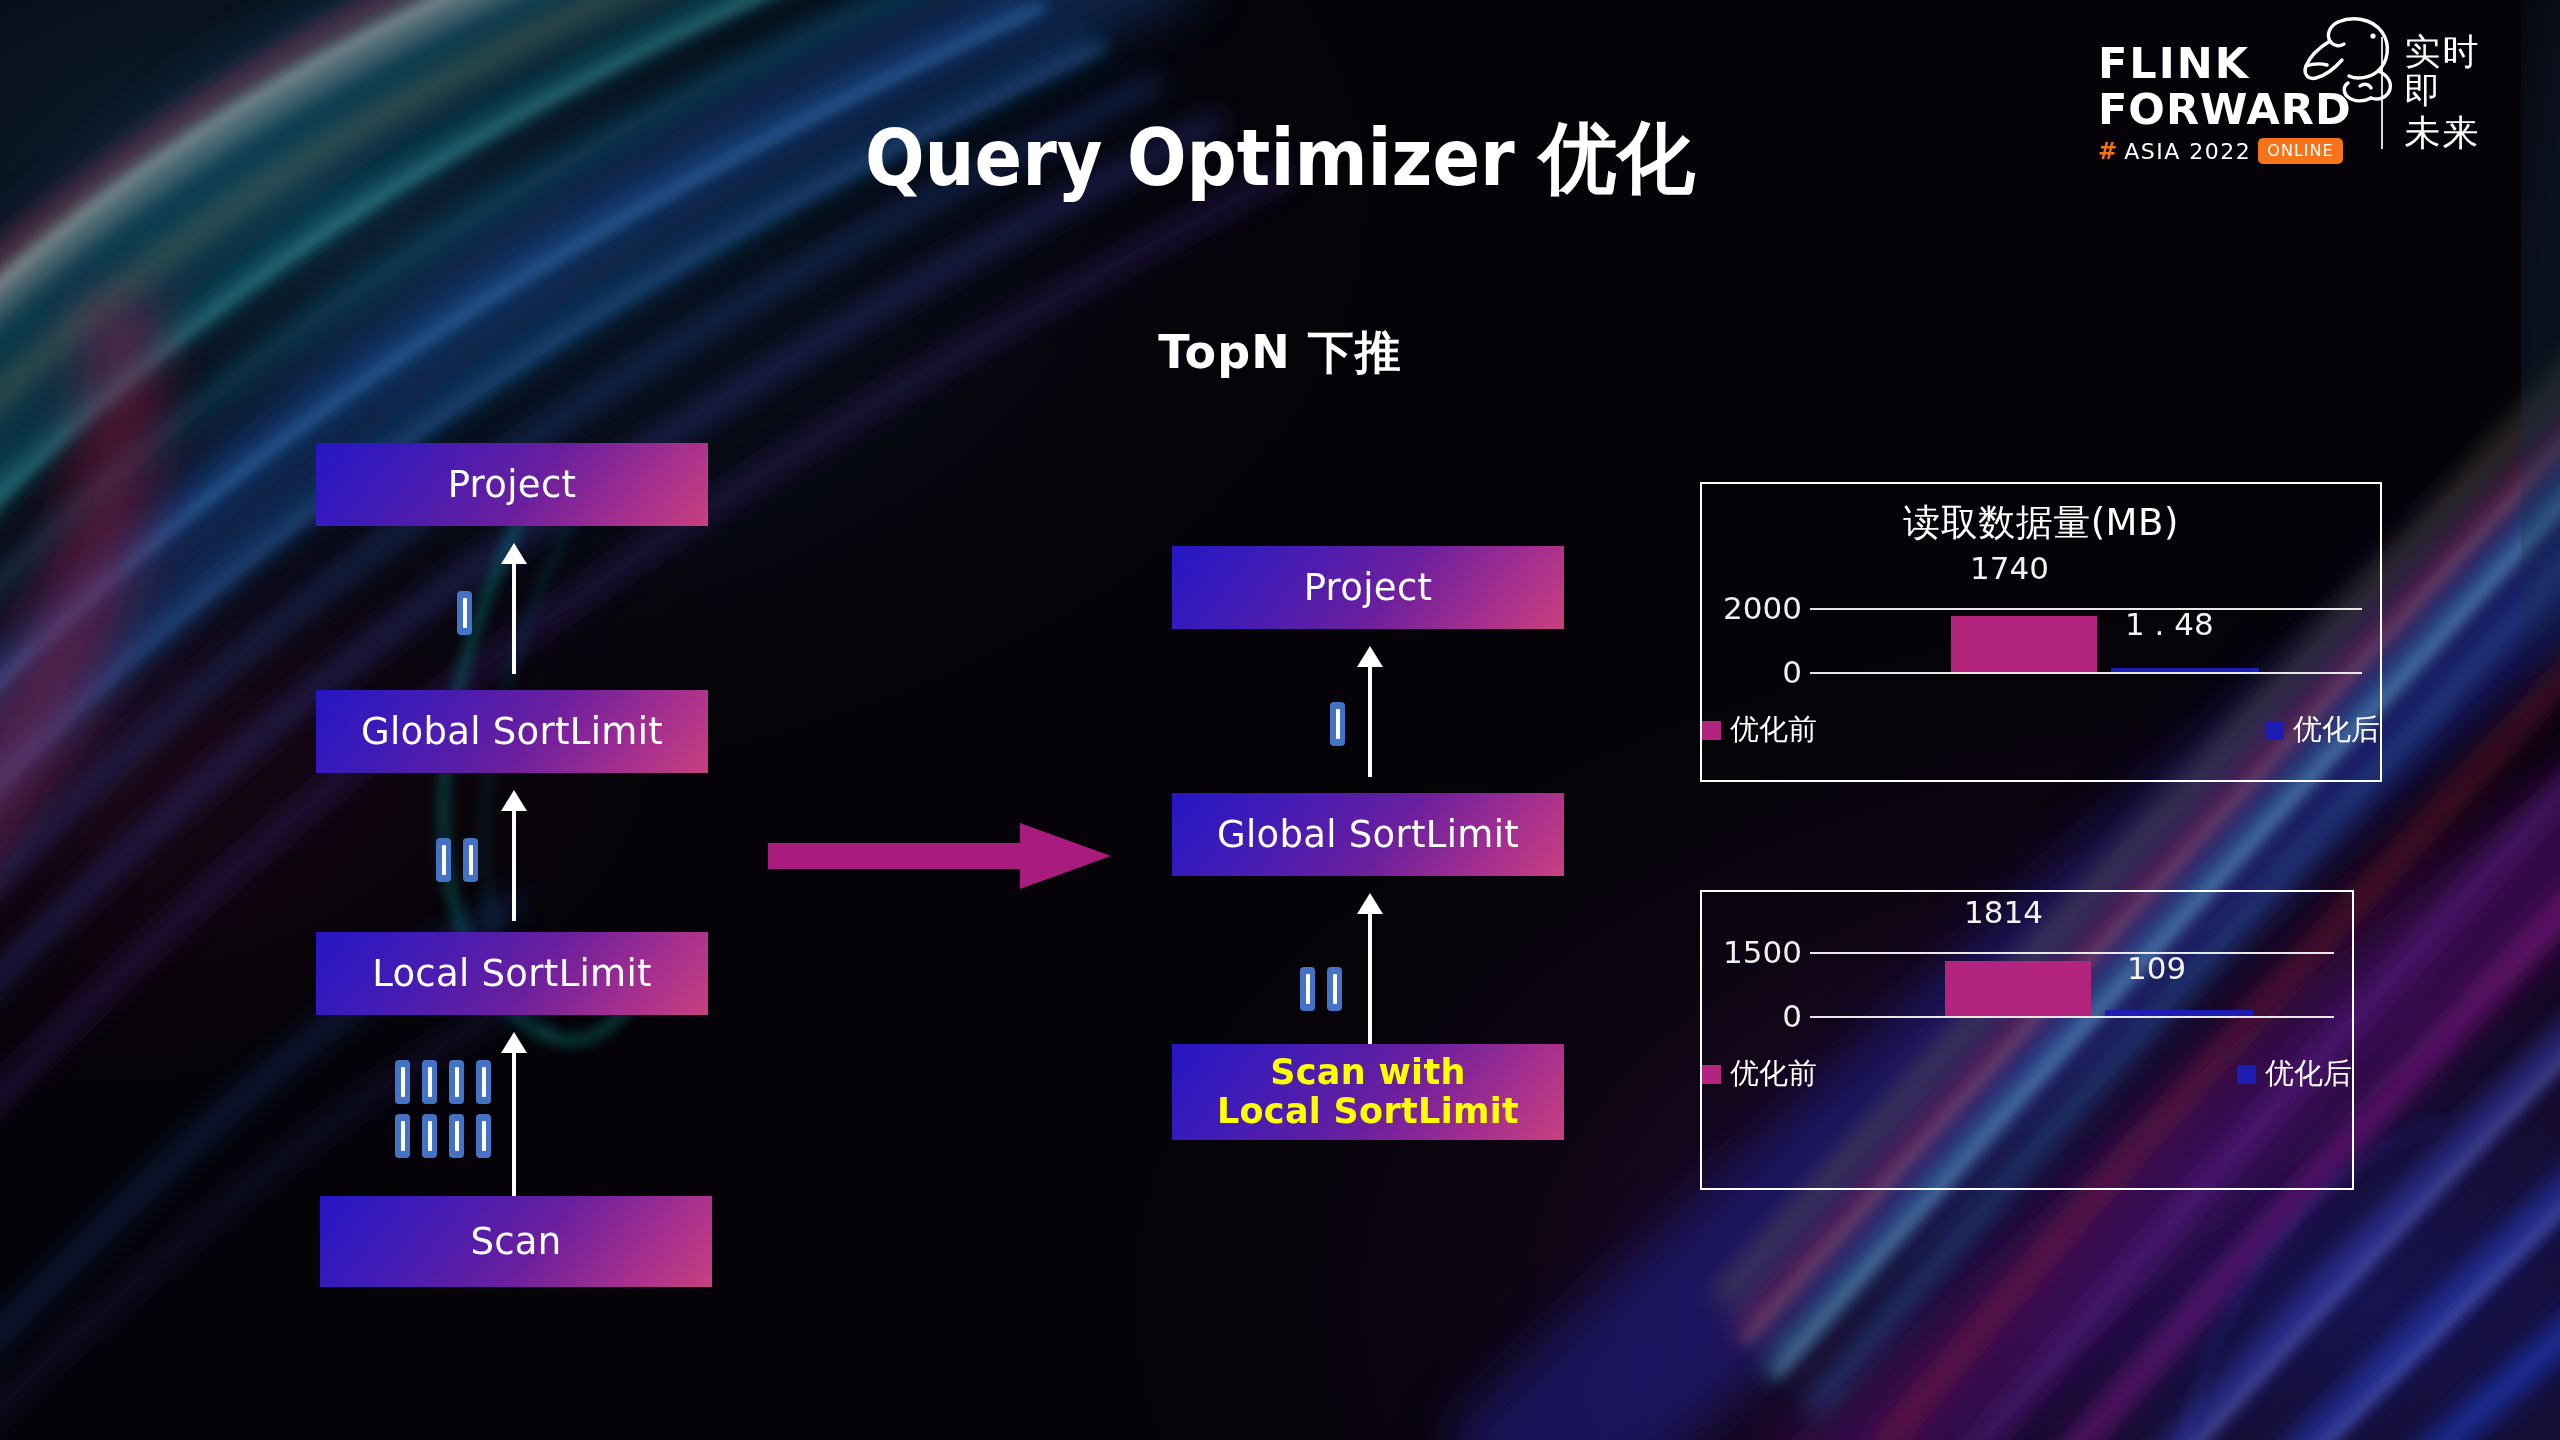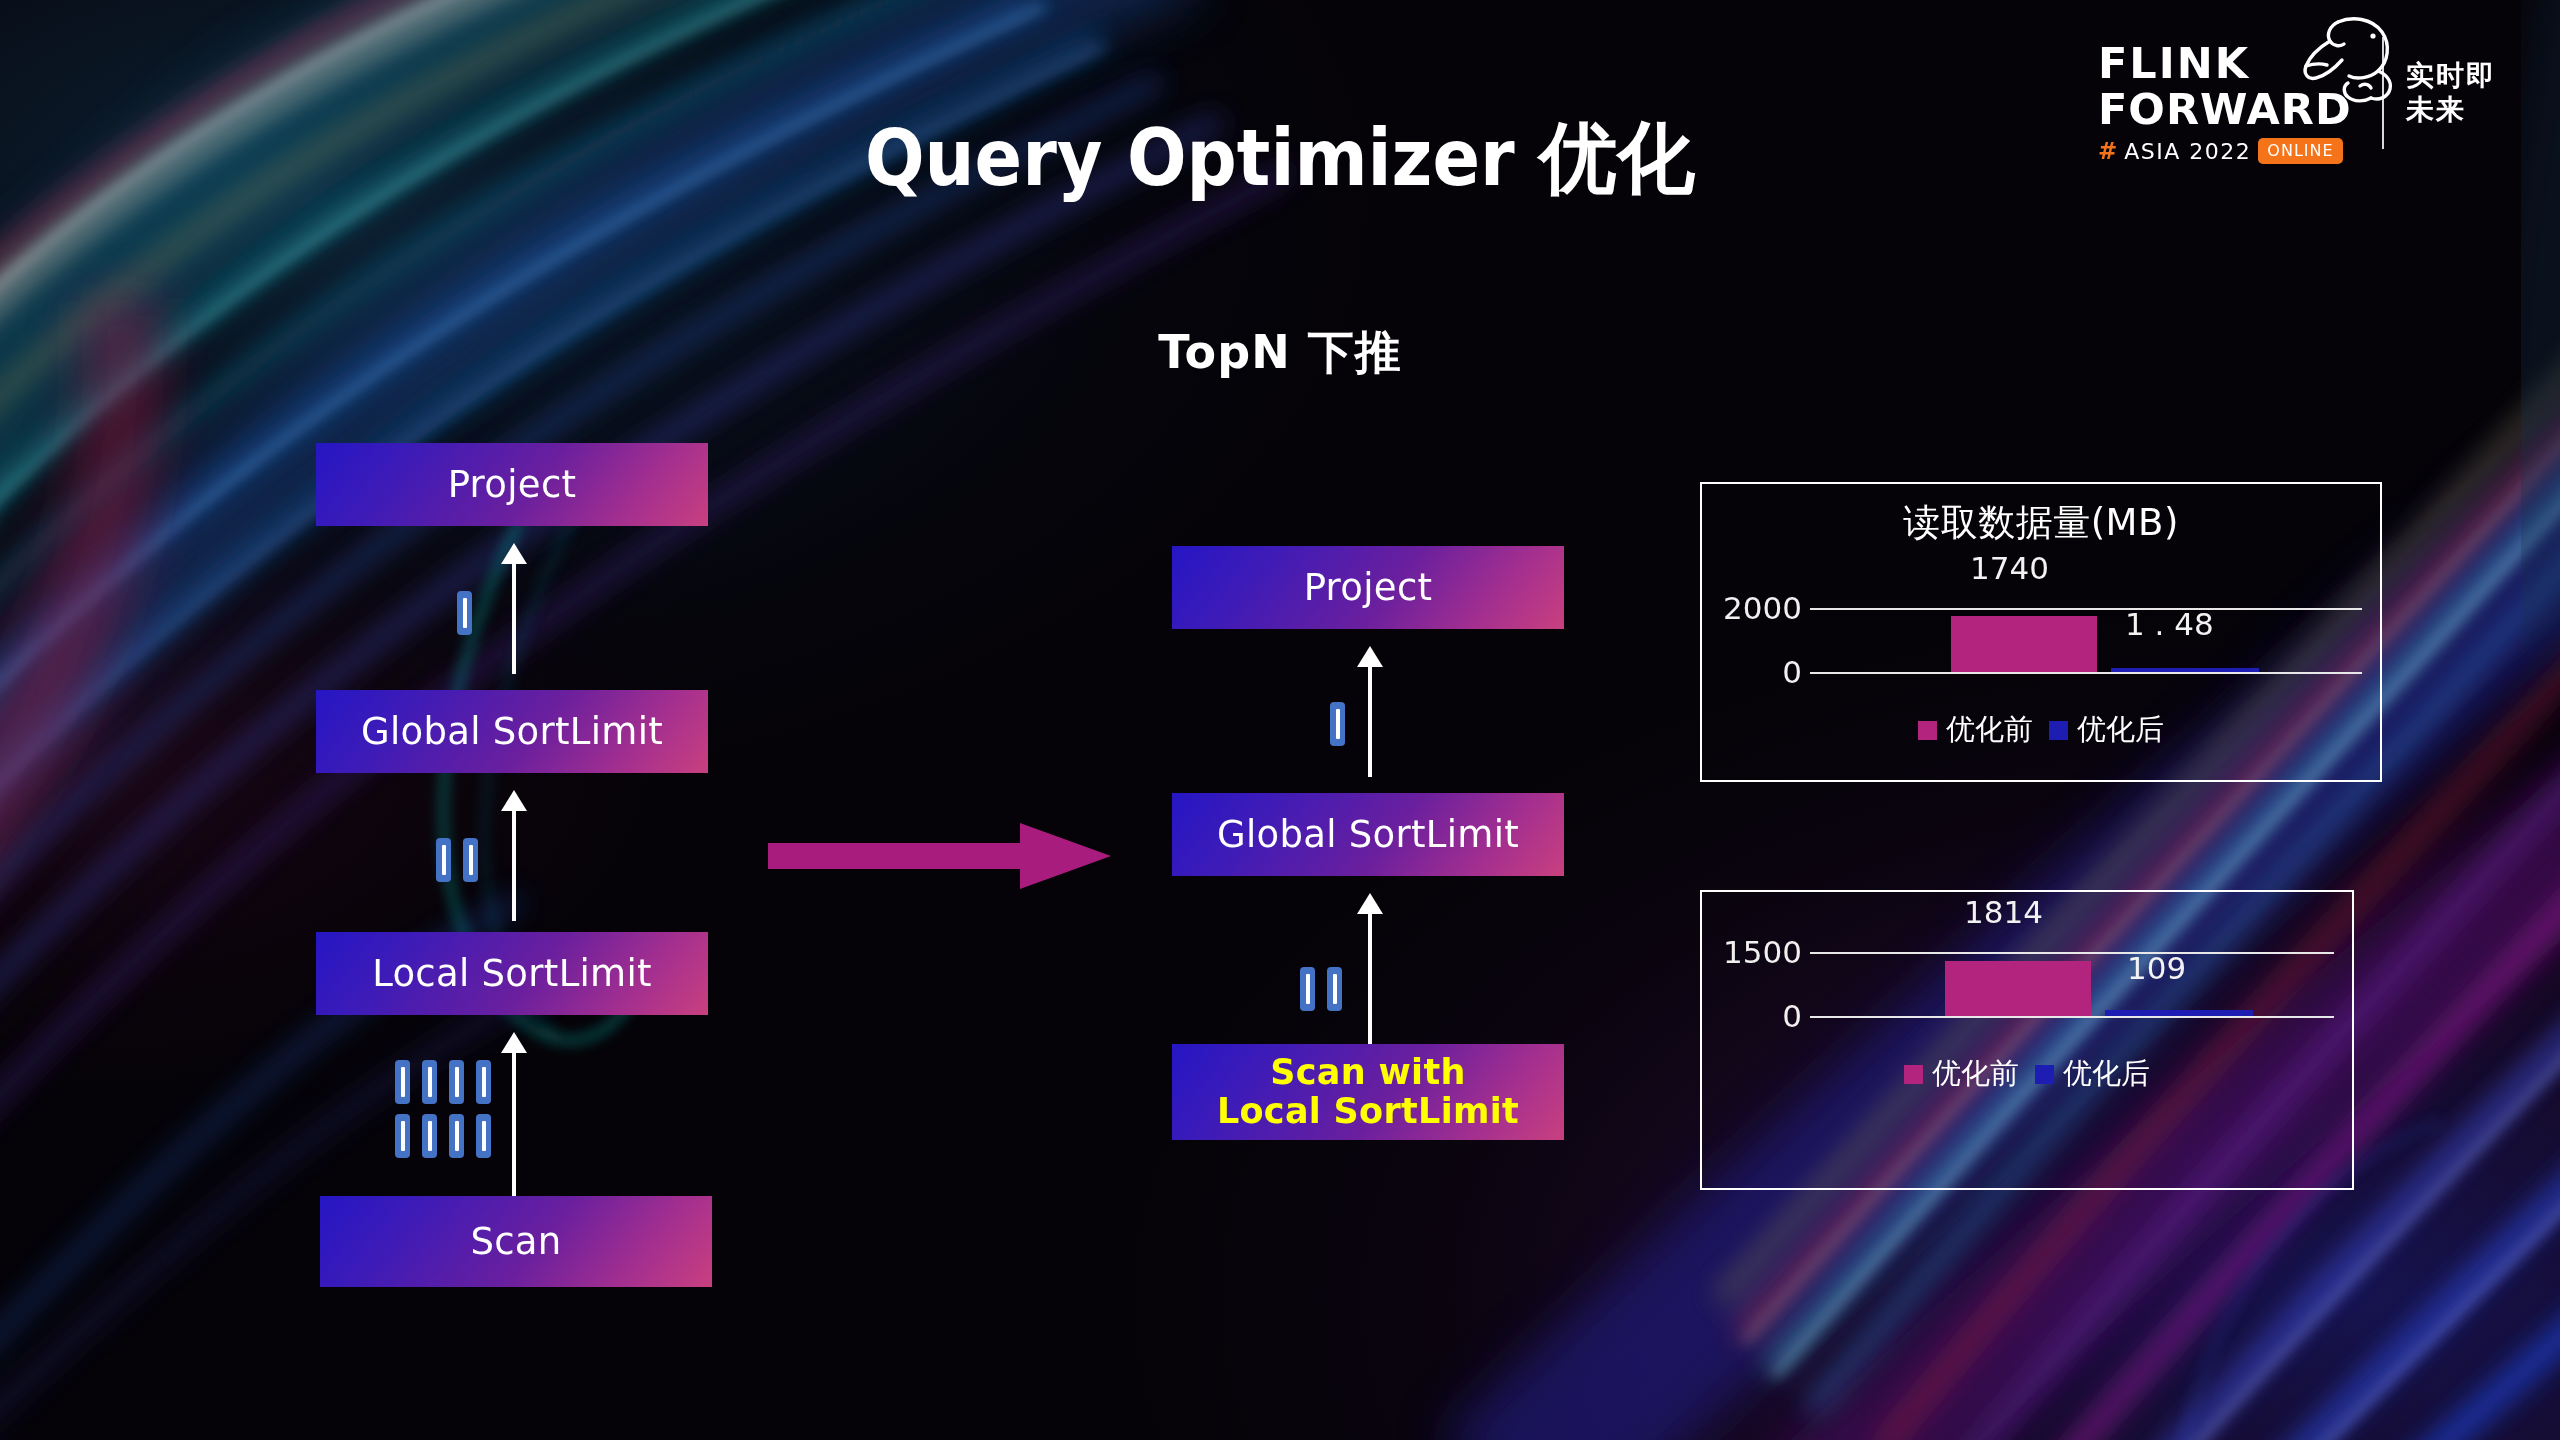--- a/index.html
+++ b/index.html
@@ -21,21 +21,21 @@
   .logo-flink   { font-size:43px; letter-spacing:2px;margin-top:20px; }
   .logo-forward { font-size:43px; letter-spacing:1px; margin-top:3px; }
   .logo-sub { display:flex; align-items:center; gap:7px; margin-top:7px; }
   .logo-hash { color:#F5741A; font-size:23px; font-weight:bold; }
   .logo-asia { font-size:22px; color:#fff; letter-spacing:1.5px; font-weight:normal; }
   .logo-online { background:#F5741A; color:#fff; font-size:16px; font-weight:normal;
                  padding:3px 9px 4px; border-radius:5px; letter-spacing:1px; }
   .logo-squirrel { position:absolute; left:196px; top:-8px; }
   .logo-divider { width:2px; height:112px; background:#d8d8d8; margin:0 22px 0 16px; }
   .logo-cn { display:flex; flex-direction:column; gap:4px; }
-  .logo-cn span { font-size:28px; font-weight:bold; letter-spacing:2px; line-height:1.08; color:#fff; }
+  .logo-cn span { font-size:36px; font-weight:normal; letter-spacing:2px; line-height:1.08; color:#fff; }
 
   
   #page-title { position:absolute; left:0; right:0; top:107px; text-align:center; }
   #page-title .t { font-size:78px; font-weight:bold; letter-spacing:0px; color:#fff;
                    font-family:"DejaVu Sans Condensed","DejaVu Sans",sans-serif; }
   #page-subtitle { position:absolute; left:0; right:0; top:322px; text-align:center; }
   #page-subtitle .t { font-size:46px; font-weight:bold; color:#fff; letter-spacing:1px; }
 
   
   .flow-box {
@@ -66,21 +66,21 @@
   
   .chart-panel { position:absolute; border:2px solid #ffffff; background:transparent; }
   .chart-title { text-align:center; font-size:37px; color:#fff; margin-top:14px; letter-spacing:0.5px; }
   .plot { position:relative; margin:14px 0 0 0; height:118px; }
   .axis-line { position:absolute; left:108px; right:18px; height:2px; background:#e8e8e8; }
   .axis-label { position:absolute; right:0; width:100px; text-align:right; font-size:31px; color:#f0f0f0; }
   .bar { position:absolute; bottom:0; }
   .bar-pre  { background:#B3247E; }
   .bar-post { background:#1d1db4; }
   .bar-val { position:absolute; font-size:31px; color:#f2f2f2; white-space:pre; }
-  .legend { display:flex; align-items:center; justify-content:center; gap:16px; margin-top:30px; }
+  .legend { display:flex; align-items:center; justify-content:space-between; gap:16px; margin-top:30px; }
   .legend-item { display:flex; align-items:center; gap:9px; }
   .legend-sw { width:19px; height:19px; display:block; }
   .legend-sw.pre  { background:#B3247E; }
   .legend-sw.post { background:#1d1db4; }
   .legend-tx { font-size:29px; color:#fff; }
 </style>
 </head>
 <body>
 
 <div id="bg">

